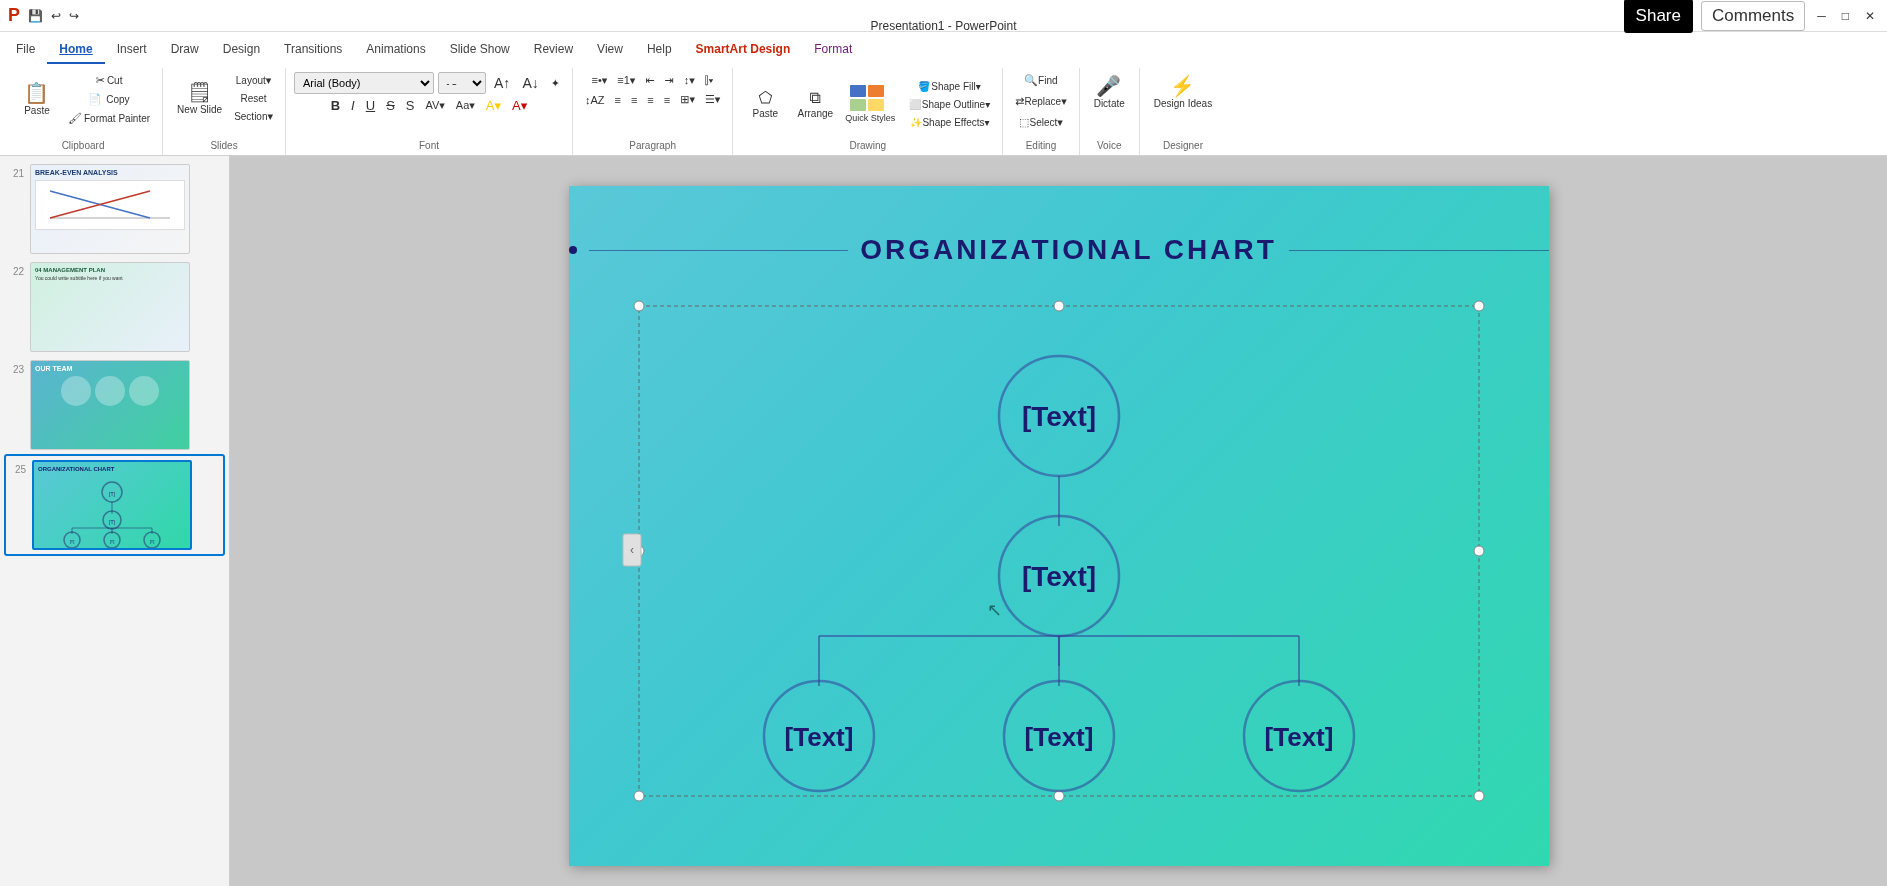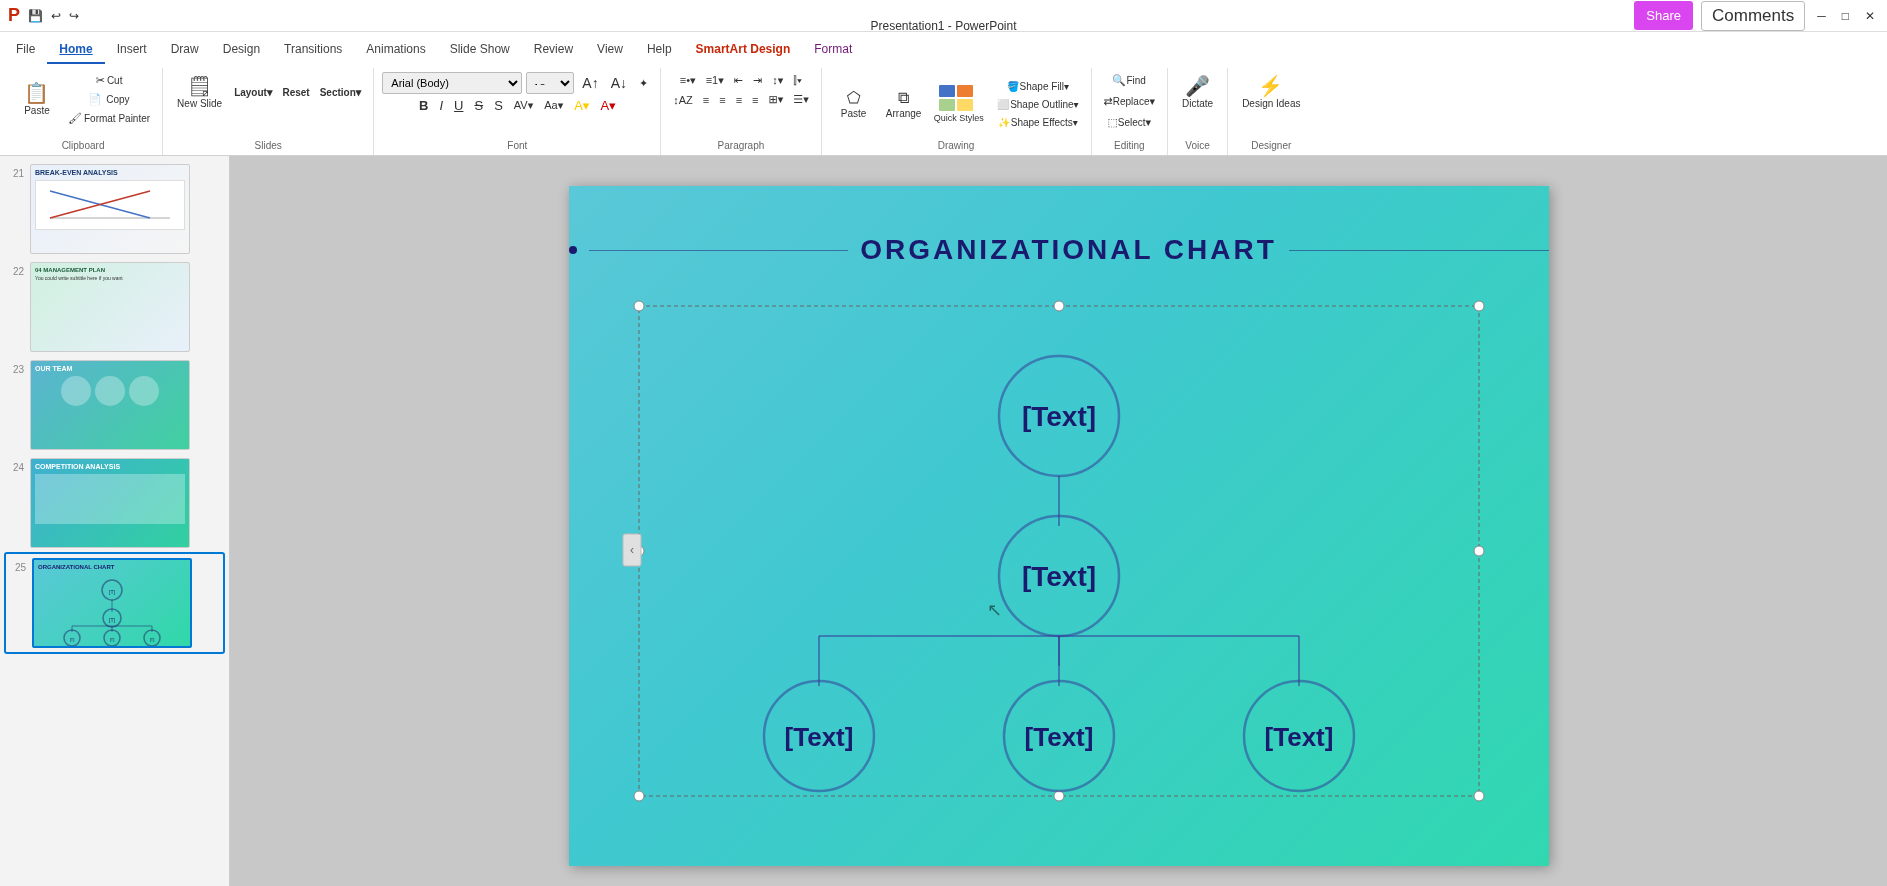--- a/index.html
+++ b/index.html
@@ -244,21 +244,21 @@
   <div class="title-bar-left">
     <span style="color:#c8290a; font-size:18px; font-weight:bold;">P</span>
     <span title="Save">💾</span>
     <span title="Undo">↩</span>
     <span title="Redo">↪</span>
   </div>
   <div class="title-bar-center">
     <span>Presentation1 - PowerPoint</span>
   </div>
   <div class="title-bar-right">
-    <button style="background:#d946ef; color:#fff; border:none; padding:7px 12px; border-radius:3px; cursor:pointer; font-size:13px;">Share</button>
+    <button style="background:#000000; color:#fff; border:none; padding:7px 12px; border-radius:3px; cursor:pointer; font-size:17px;">Share</button>
     <button style="background:#fff; color:#333; border:1px solid #bbb; padding:4px 10px; border-radius:3px; cursor:pointer; font-size:17px;">Comments</button>
     <span style="cursor:pointer; padding:4px;">─</span>
     <span style="cursor:pointer; padding:4px;">□</span>
     <span style="cursor:pointer; padding:4px;">✕</span>
   </div>
 </div>
 
 <div class="ribbon">
 
   <div class="tab-bar">
@@ -293,21 +293,21 @@
       </div>
       <div class="ribbon-group-label">Clipboard</div>
     </div>
 
     <div class="ribbon-group">
       <div class="ribbon-row">
         <div class="ribbon-btn">
           <span class="icon">🗒</span>
           <span class="label">New Slide</span>
         </div>
-        <div style="display:flex; flex-direction:row; gap:2px;font-weight:bold;">
+        <div style="display:flex; flex-direction:column; gap:2px;">
           <div class="ribbon-btn-sm"><span style="font-size:10px;">Layout</span> ▾</div>
           <div class="ribbon-btn-sm">
               <span style="font-size:10px;">Reset</span>
             </div>
           <div class="ribbon-btn-sm"><span style="font-size:10px;">Section</span> ▾</div>
         </div>
       </div>
       <div class="ribbon-group-label">Slides</div>
     </div>
 
@@ -447,27 +447,20 @@
       <div class="slide-thumb thumb-23" style="padding:4px;">
         <div style="font-weight:bold; font-size:7px; color:#fff; margin-bottom:4px;">OUR TEAM</div>
         <div style="display:flex; gap:4px; justify-content:center;">
           <div style="background:rgba(255,255,255,0.3); border-radius:50%; width:30px; height:30px;"></div>
           <div style="background:rgba(255,255,255,0.3); border-radius:50%; width:30px; height:30px;"></div>
           <div style="background:rgba(255,255,255,0.3); border-radius:50%; width:30px; height:30px;"></div>
         </div>
       </div>
     </div>
 
-    <div class="slide-item">
-      <span class="slide-num">24</span>
-      <div class="slide-thumb thumb-24" style="padding:4px;">
-        <div style="font-weight:bold; font-size:7px; color:#fff; margin-bottom:2px;">COMPETITION ANALYSIS</div>
-        <div style="background:rgba(255,255,255,0.3); height:50px; margin-top:4px;"></div>
-      </div>
-    </div>
 
     <div class="slide-item active">
       <span class="slide-num">25</span>
       <div class="slide-thumb thumb-25" style="padding:4px;">
         <div style="font-weight:bold; font-size:6px; color:#1a1a6e; margin-bottom:4px;">ORGANIZATIONAL CHART</div>
         <svg width="148" height="72" viewBox="0 0 148 72">
 
           <circle cx="74" cy="16" r="10" fill="none" stroke="rgba(30,30,100,0.5)" stroke-width="1.5"></circle>
           <text x="74" y="20" text-anchor="middle" font-size="5" fill="#1a1a6e">[T]</text>
 

